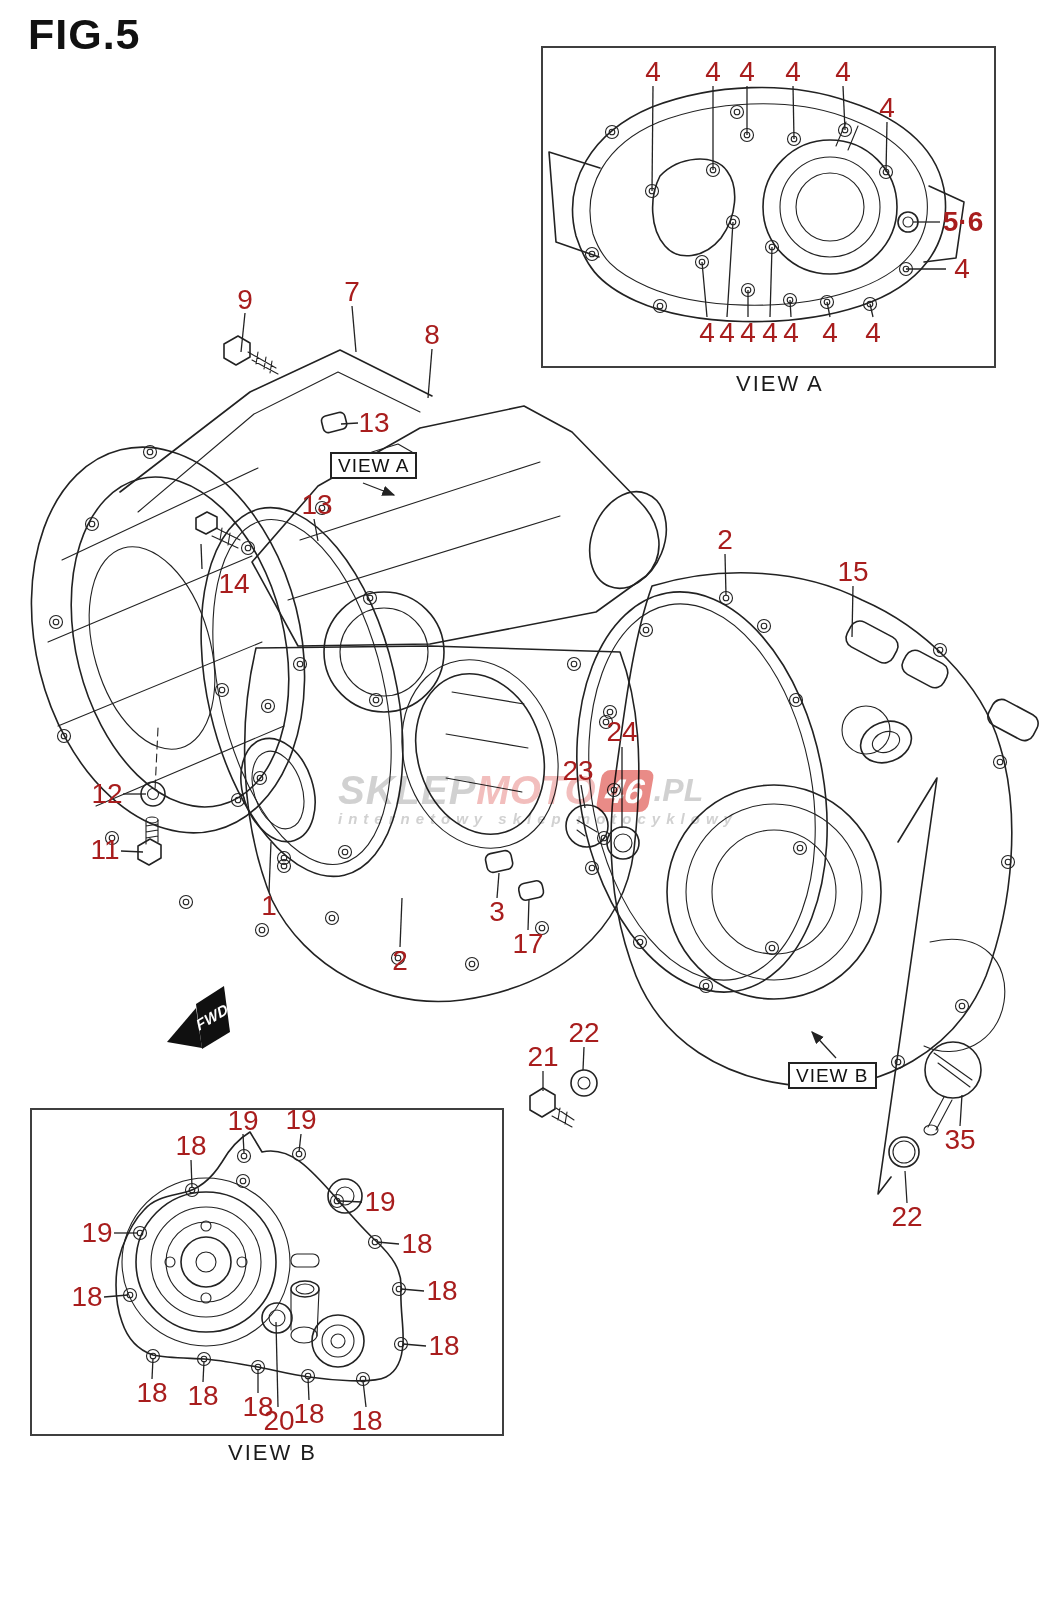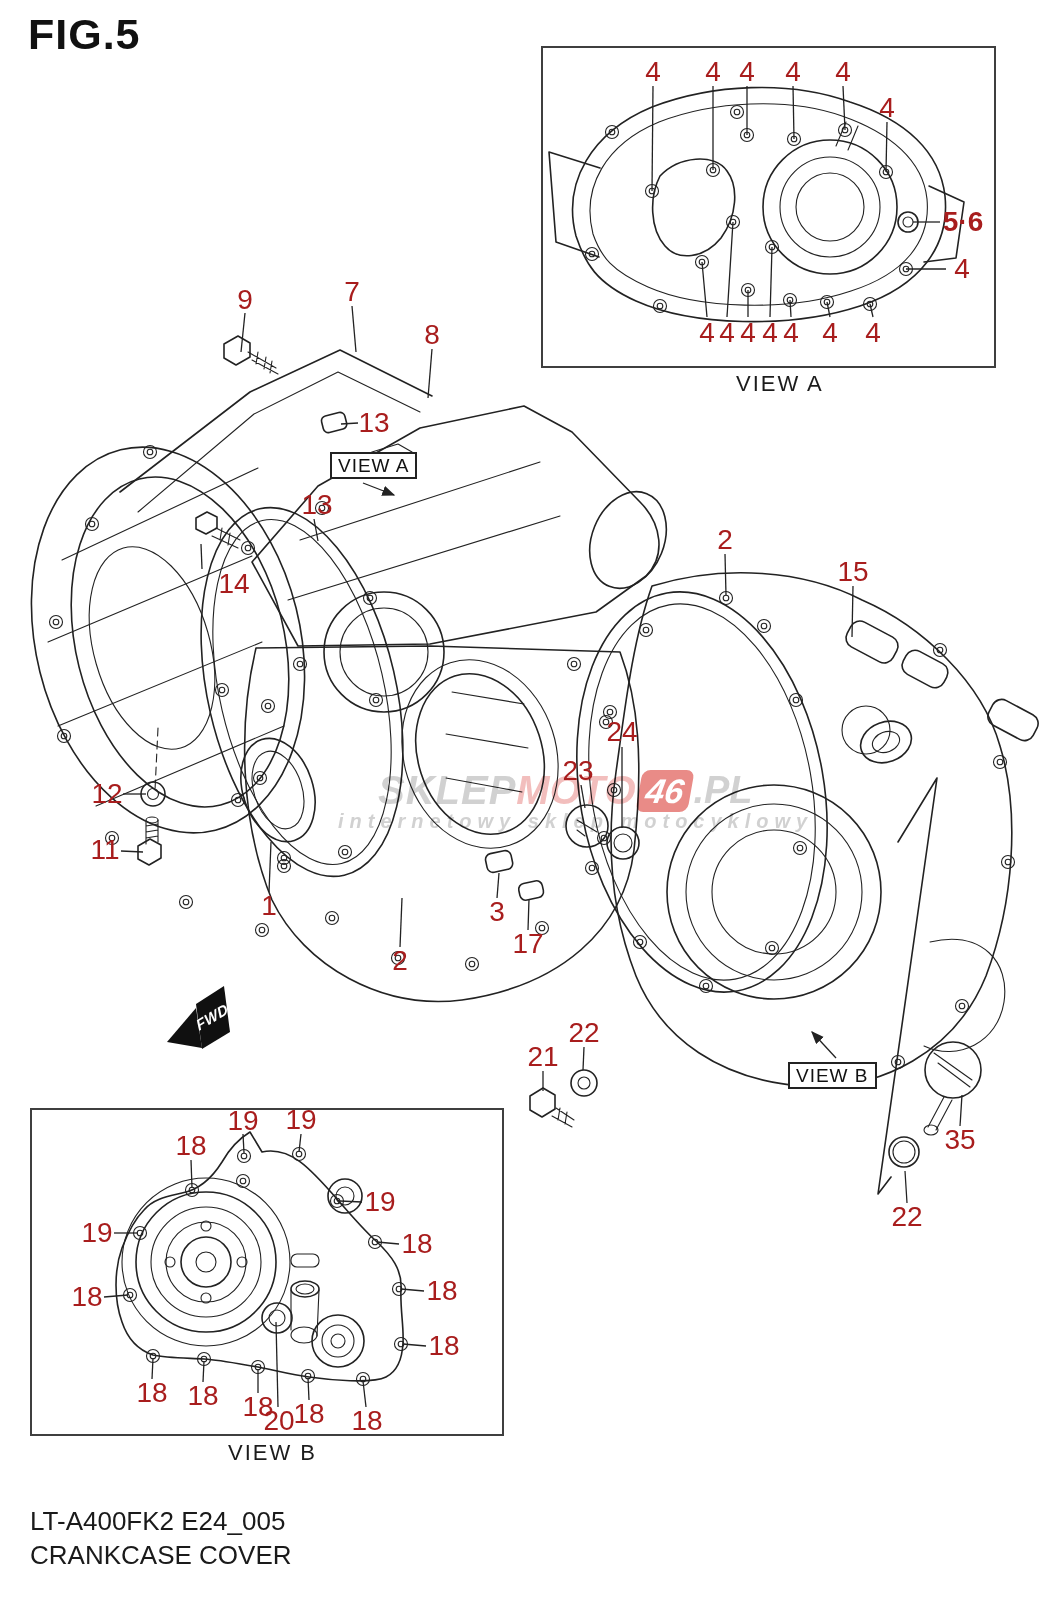--- a/index.html
+++ b/index.html
@@ -25,27 +25,27 @@
   .vtag{position:absolute;border:2px solid #222;color:#111;background:#fff;z-index:5;
         font-size:19px;font-weight:500;letter-spacing:1px;padding:1px 6px;line-height:21px;white-space:nowrap;}
 
   .caption{position:absolute;color:#1c1c1c;font-size:22px;letter-spacing:2px;z-index:4;white-space:nowrap;}
 
   .page-title{position:absolute;left:28px;top:10px;color:#111;font-size:43px;font-weight:800;
               letter-spacing:1px;z-index:4;}
   .footer{position:absolute;left:30px;top:1504px;color:#1a1a1a;font-size:26px;line-height:34px;z-index:4;}
 
   .watermark{position:absolute;left:338px;top:768px;z-index:3;opacity:.82;mix-blend-mode:multiply;}
-  .wm-row{display:flex;align-items:center;font-style:italic;font-weight:700;margin-left:40px;}
+  .wm-row{display:flex;align-items:center;font-style:italic;font-weight:700;}
   .wm-sklep{font-size:40px;color:var(--wm-gray,#c7c7c7);letter-spacing:1px;}
   .wm-moto{font-size:40px;color:var(--wm-pink,#f0b0ae);}
   .wm-badge{font-size:34px;color:#fff;background:var(--wm-red,#e4716c);padding:1px 7px;
             border-radius:8px;transform:skewX(-10deg);margin:0 3px;line-height:40px;}
-  .wm-pl{font-size:38px;color:var(--wm-gray,#c7c7c7);}
-  .wm-sub{font-size:20px;color:var(--wm-gray,#c7c7c7);font-style:italic;font-weight:700;
+  .wm-pl{font-size:32px;color:var(--wm-gray,#c7c7c7);}
+  .wm-sub{font-size:15px;color:var(--wm-gray,#c7c7c7);font-style:italic;font-weight:700;
           letter-spacing:6px;margin-top:-3px;}
 </style>
 </head>
 <body>
 
 <div id="page">
 
   <svg id="art" width="1040" height="1600" viewBox="0 0 1040 1600">
     <defs>
       <marker id="arrh" markerWidth="12" markerHeight="10" refX="9" refY="4" orient="auto">
@@ -395,24 +395,20 @@
         <line x1="152" y1="1379" x2="153" y2="1358" class="leader"></line>
         <line x1="203" y1="1382" x2="204" y2="1361" class="leader"></line>
         <line x1="258" y1="1393" x2="258" y2="1369" class="leader"></line>
         <line x1="278" y1="1407" x2="276" y2="1322" class="leader"></line>
         <line x1="309" y1="1400" x2="308" y2="1378" class="leader"></line>
         <line x1="366" y1="1407" x2="363" y2="1381" class="leader"></line>
       </g>
   </svg>
 
   <div class="page-title">FIG.5</div>
-  <div class="footer">
-    <div>LT-A400FK2 E24_005</div>
-    <div>CRANKCASE COVER</div>
-  </div>
 
   <div class="inset-box" id="box-va" style="left: 541px; top: 46px; width: 451px; height: 318px;"></div>
   <div class="inset-box" id="box-vb" style="left: 30px; top: 1108px; width: 470px; height: 324px;"></div>
   <div class="caption" style="left:736px;top:371px;">VIEW A</div>
   <div class="caption" style="left:228px;top:1440px;">VIEW B</div>
 
   <div class="vtag" id="tag-va" style="left: 330px; top: 452px;">VIEW A</div>
   <div class="vtag" id="tag-vb" style="left: 788px; top: 1062px;">VIEW B</div>
 
   <div class="watermark">

